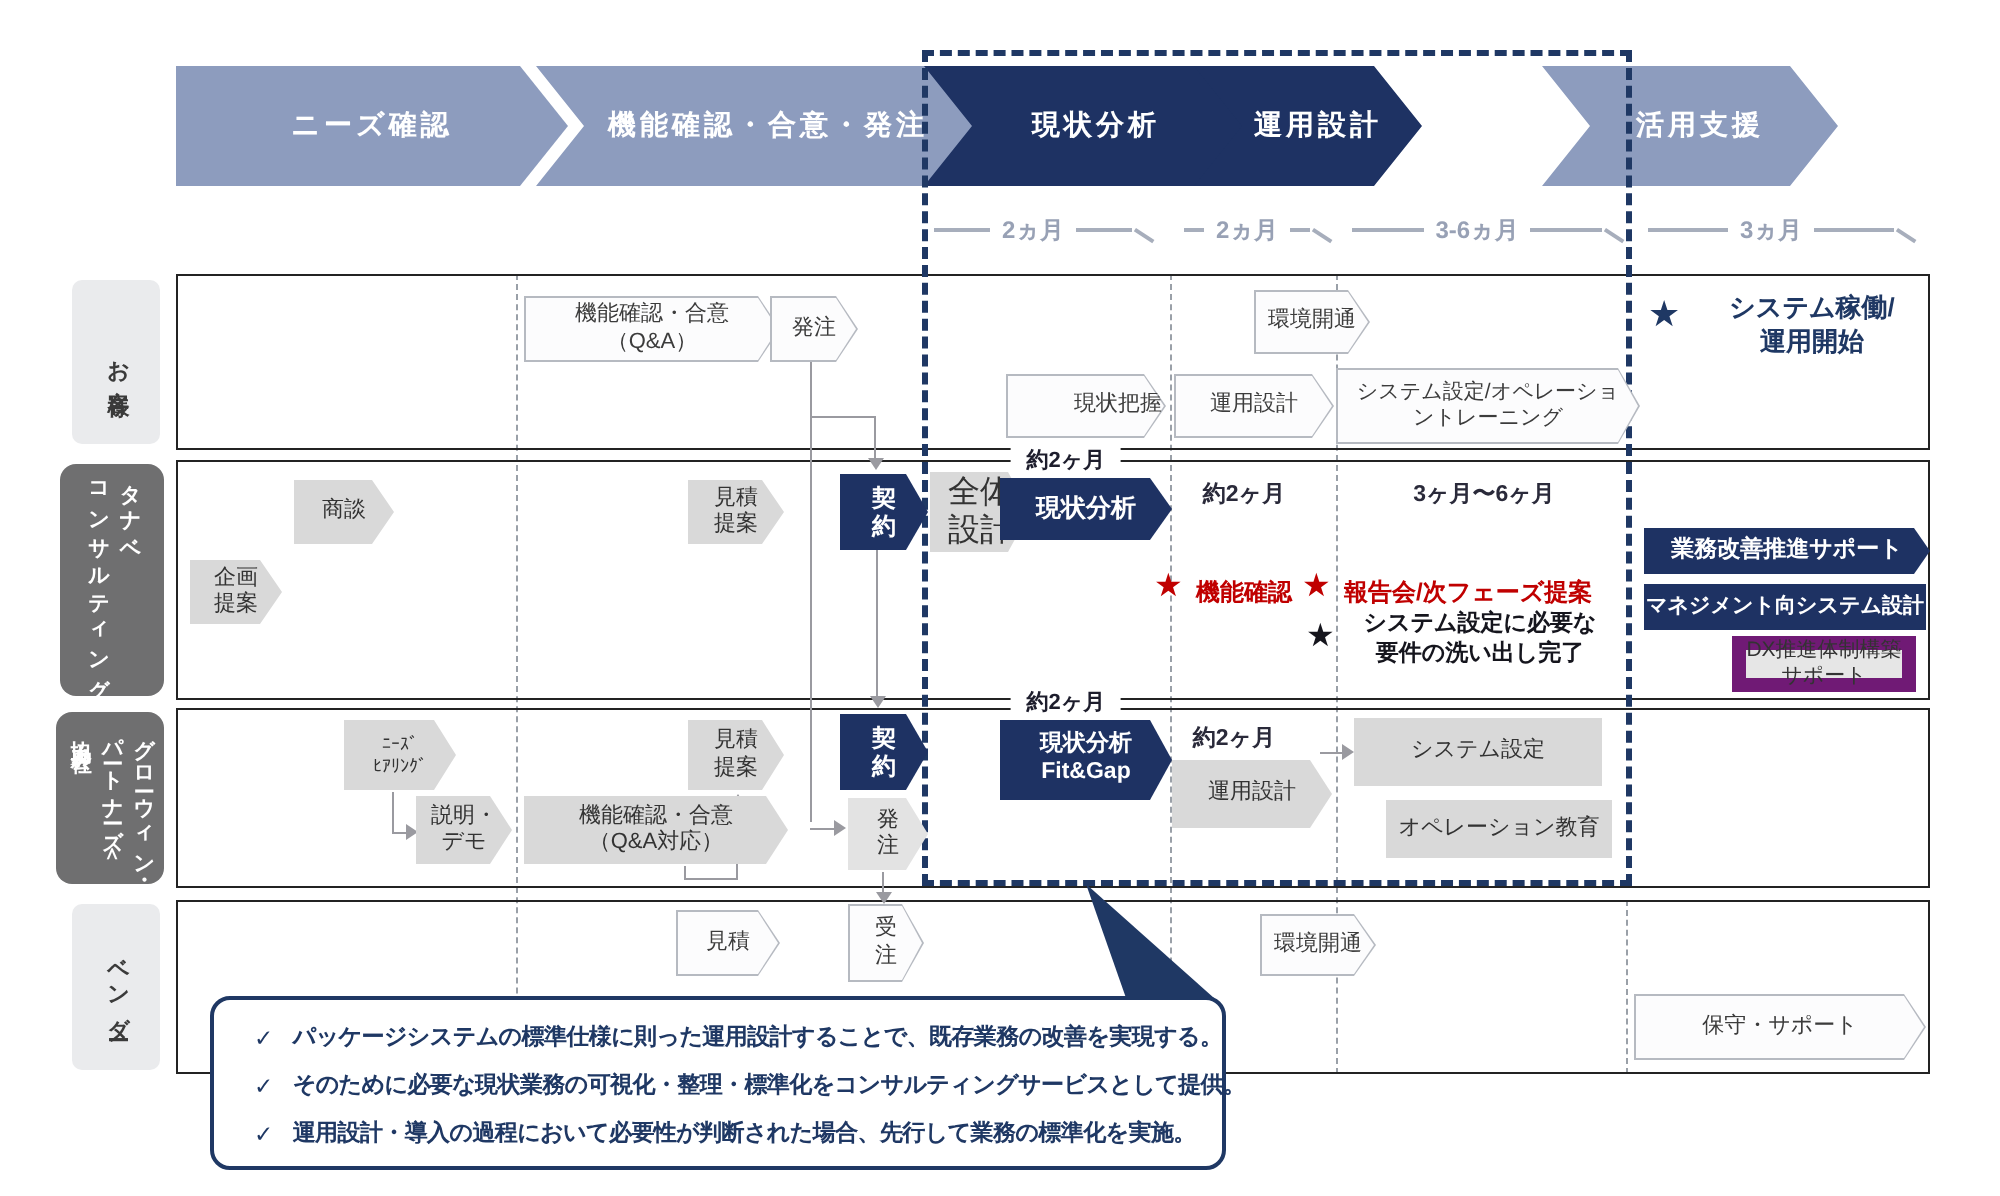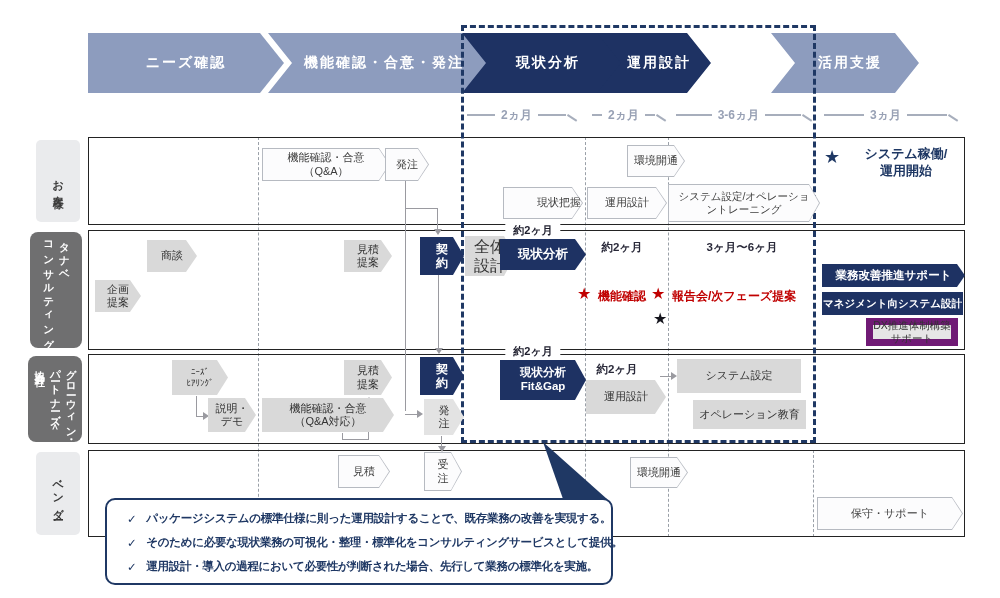--- a/index.html
+++ b/index.html
@@ -208,20 +208,22 @@
   <div class="bx rectlg" style="left:866px;top:318px;width:92px;height:28px;">
       <span>DX推進体制構築
 サポート</span>
     </div>
 
   <span class="ms-star red" style="left:577px;top:286px;">★</span>
   <div class="ms-text red" style="left:598px;top:288px;font-size:12px;">機能確認</div>
   <span class="ms-star red" style="left:651px;top:286px;">★</span>
   <div class="ms-text red" style="left:672px;top:288px;font-size:12px;">報告会/次フェーズ提案</div>
   <span class="ms-star blk" style="left:653px;top:311px;">★</span>
+  <div class="ms-text blk" style="left:676px;top:305px;width:128px;font-size:11.5px;text-align:center;line-height:1.3;">システム設定に必要な
+要件の洗い出し完了</div>
 
   <div class="bracket" style="left:533px;top:230px;">約2ヶ月</div>
   <div class="bracket" style="left:533px;top:351px;">約2ヶ月</div>
   <div class="note" style="left:622px;top:247px;">約2ヶ月</div>
   <div class="note" style="left:742px;top:247px;">3ヶ月〜6ヶ月</div>
   <div class="note" style="left:617px;top:369px;">約2ヶ月</div>
 
   <div class="bx gb arr" style="left:172px;top:360px;width:56px;height:35px;font-size:9px;">
       <span>ﾆｰｽﾞ
 ﾋｱﾘﾝｸﾞ</span>

